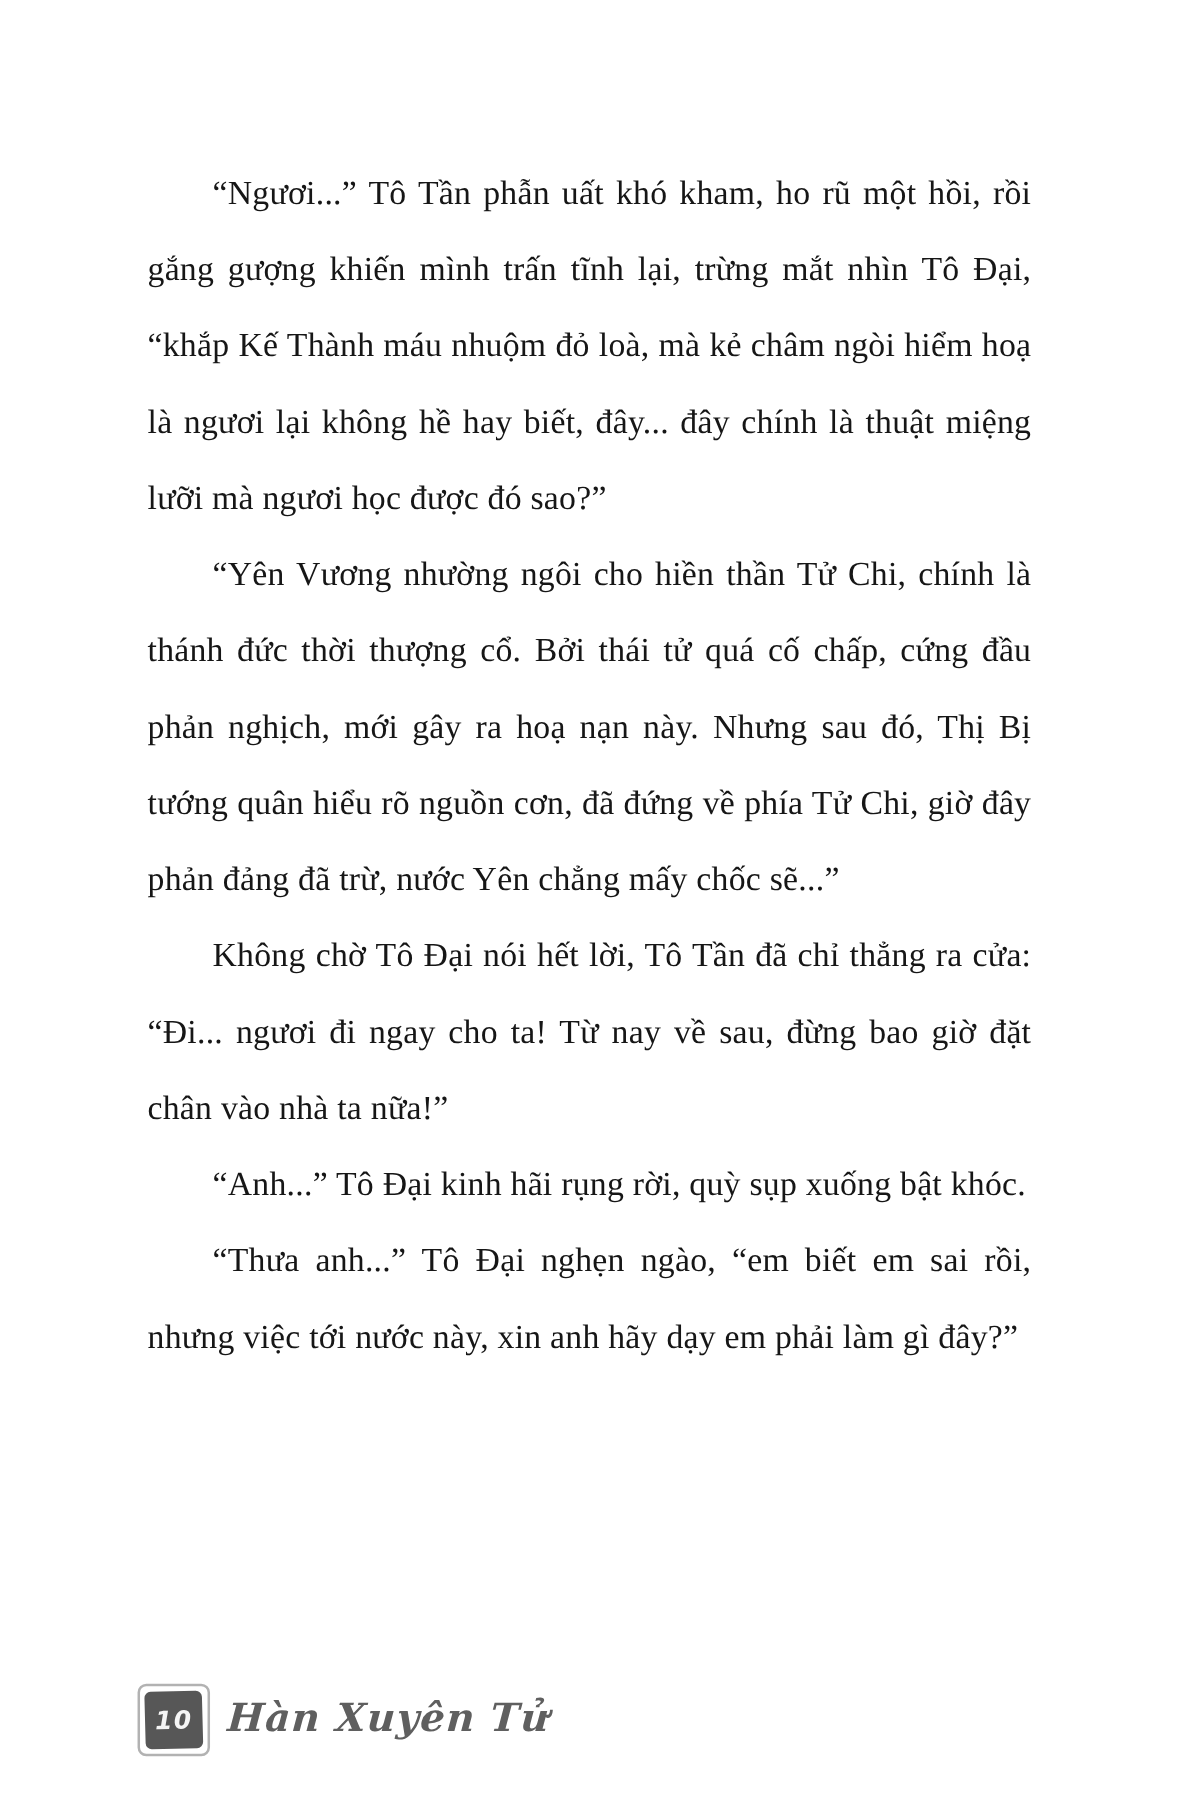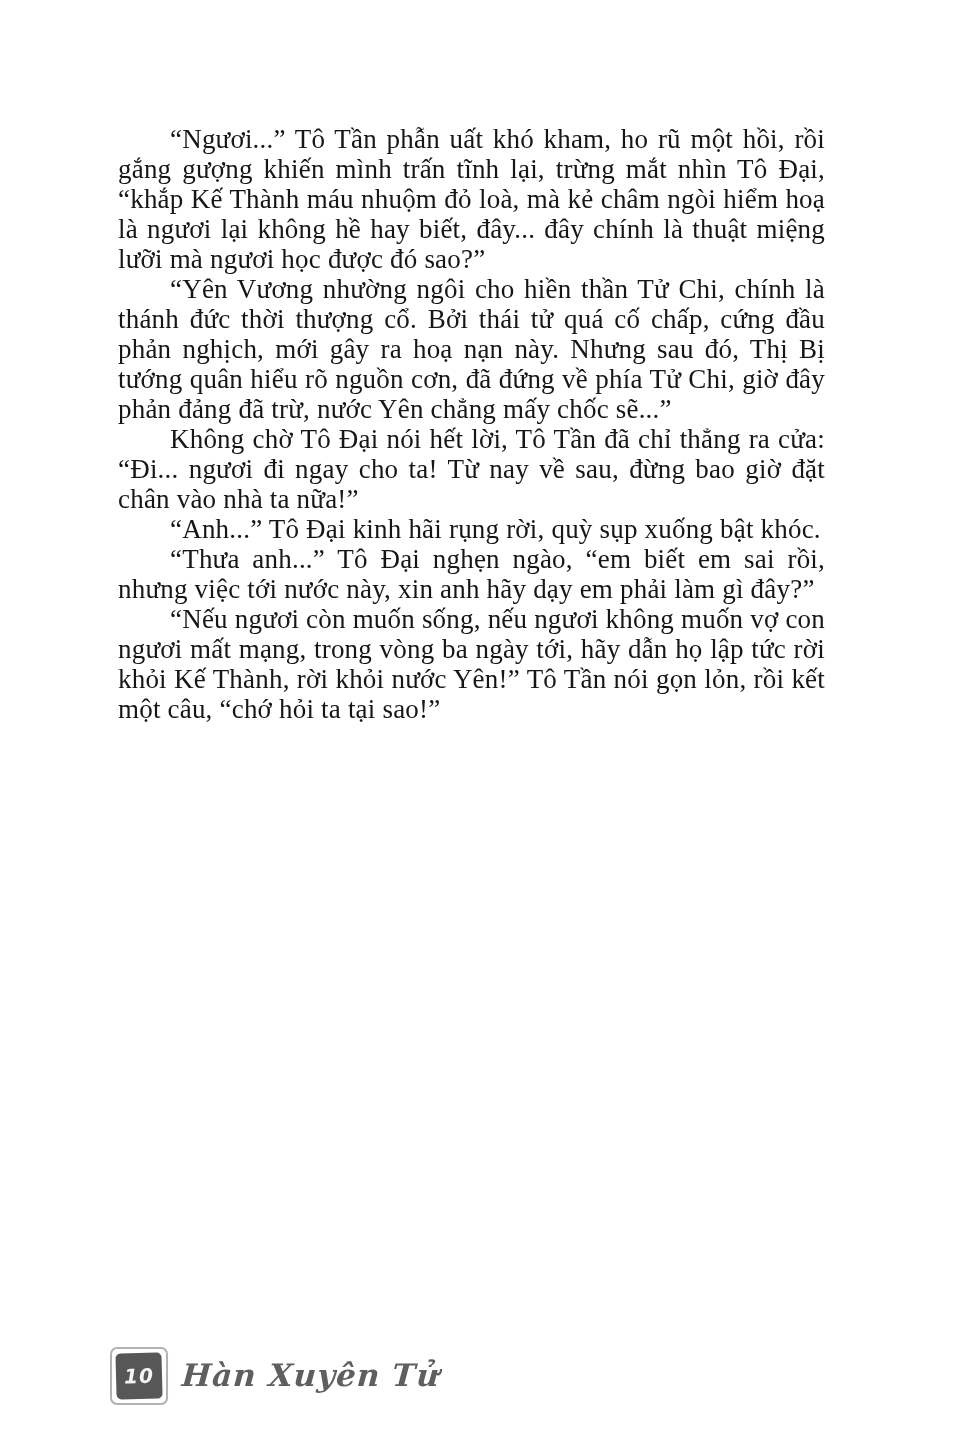--- a/index.html
+++ b/index.html
@@ -18,21 +18,21 @@
   .content {
     position: absolute;
     left: 118px;
     top: 124px;
     width: 707px;
     color: #161616;
   }
   .content p {
     margin: 0;
     font-size: 27px;
-    line-height: 30px;
+    line-height: 61px;
     text-align: justify;
     text-indent: 52px;
     letter-spacing: 0.2px;
   }
   .footer {
     position: absolute;
     left: 114px;
     top: 1344px;
     height: 62px;
     display: flex;
@@ -90,21 +90,20 @@
 <body>
 
 <div class="page">
 
   <div class="content">
     <p>“Ngươi...” Tô Tần phẫn uất khó kham, ho rũ một hồi, rồi gắng gượng khiến mình trấn tĩnh lại, trừng mắt nhìn Tô Đại, “khắp Kế Thành máu nhuộm đỏ loà, mà kẻ châm ngòi hiểm hoạ là ngươi lại không hề hay biết, đây... đây chính là thuật miệng lưỡi mà ngươi học được đó sao?”</p>
     <p>“Yên Vương nhường ngôi cho hiền thần Tử Chi, chính là thánh đức thời thượng cổ. Bởi thái tử quá cố chấp, cứng đầu phản nghịch, mới gây ra hoạ nạn này. Nhưng sau đó, Thị Bị tướng quân hiểu rõ nguồn cơn, đã đứng về phía Tử Chi, giờ đây phản đảng đã trừ, nước Yên chẳng mấy chốc sẽ...”</p>
     <p>Không chờ Tô Đại nói hết lời, Tô Tần đã chỉ thẳng ra cửa: “Đi... ngươi đi ngay cho ta! Từ nay về sau, đừng bao giờ đặt chân vào nhà ta nữa!”</p>
     <p>“Anh...” Tô Đại kinh hãi rụng rời, quỳ sụp xuống bật khóc.</p>
     <p>“Thưa anh...” Tô Đại nghẹn ngào, “em biết em sai rồi, nhưng việc tới nước này, xin anh hãy dạy em phải làm gì đây?”</p>
-    <p>“Nếu ngươi còn muốn sống, nếu ngươi không muốn vợ con ngươi mất mạng, trong vòng ba ngày tới, hãy dẫn họ lập tức rời khỏi Kế Thành, rời khỏi nước Yên!” Tô Tần nói gọn lỏn, rồi kết một câu, “chớ hỏi ta tại sao!”</p>
   </div>
 
   <div class="footer">
     <div class="page-badge">
       <div class="badge-frame"></div>
       <div class="badge-fill">
         <span class="badge-number">10</span>
       </div>
     </div>
     <div class="author-logo">Hàn Xuyên Tử</div>

